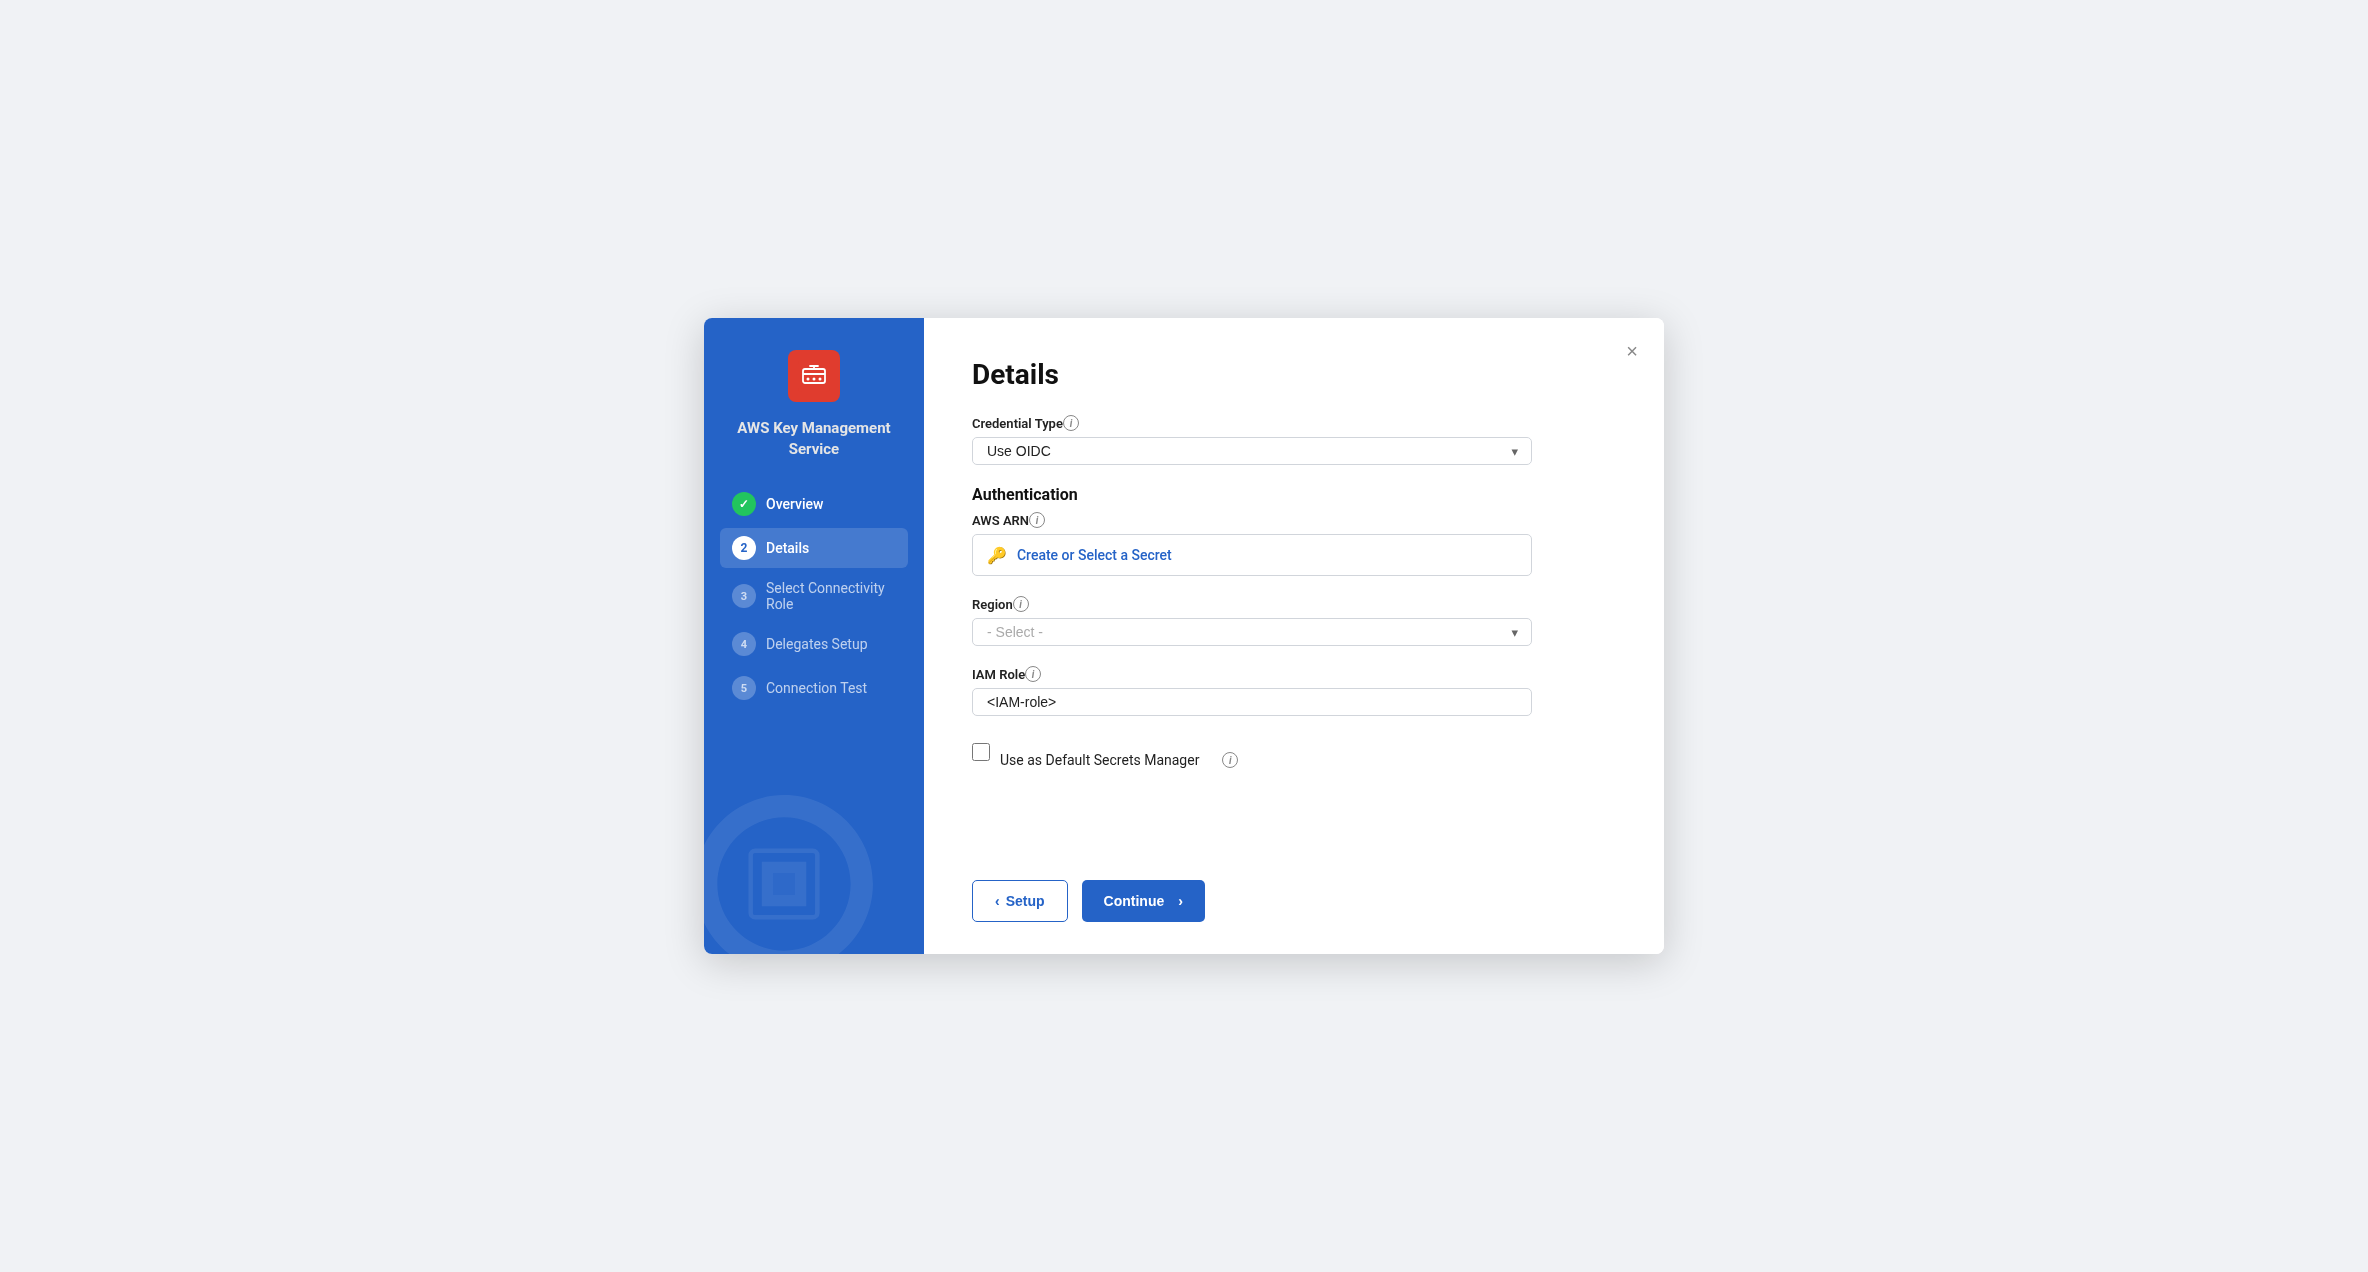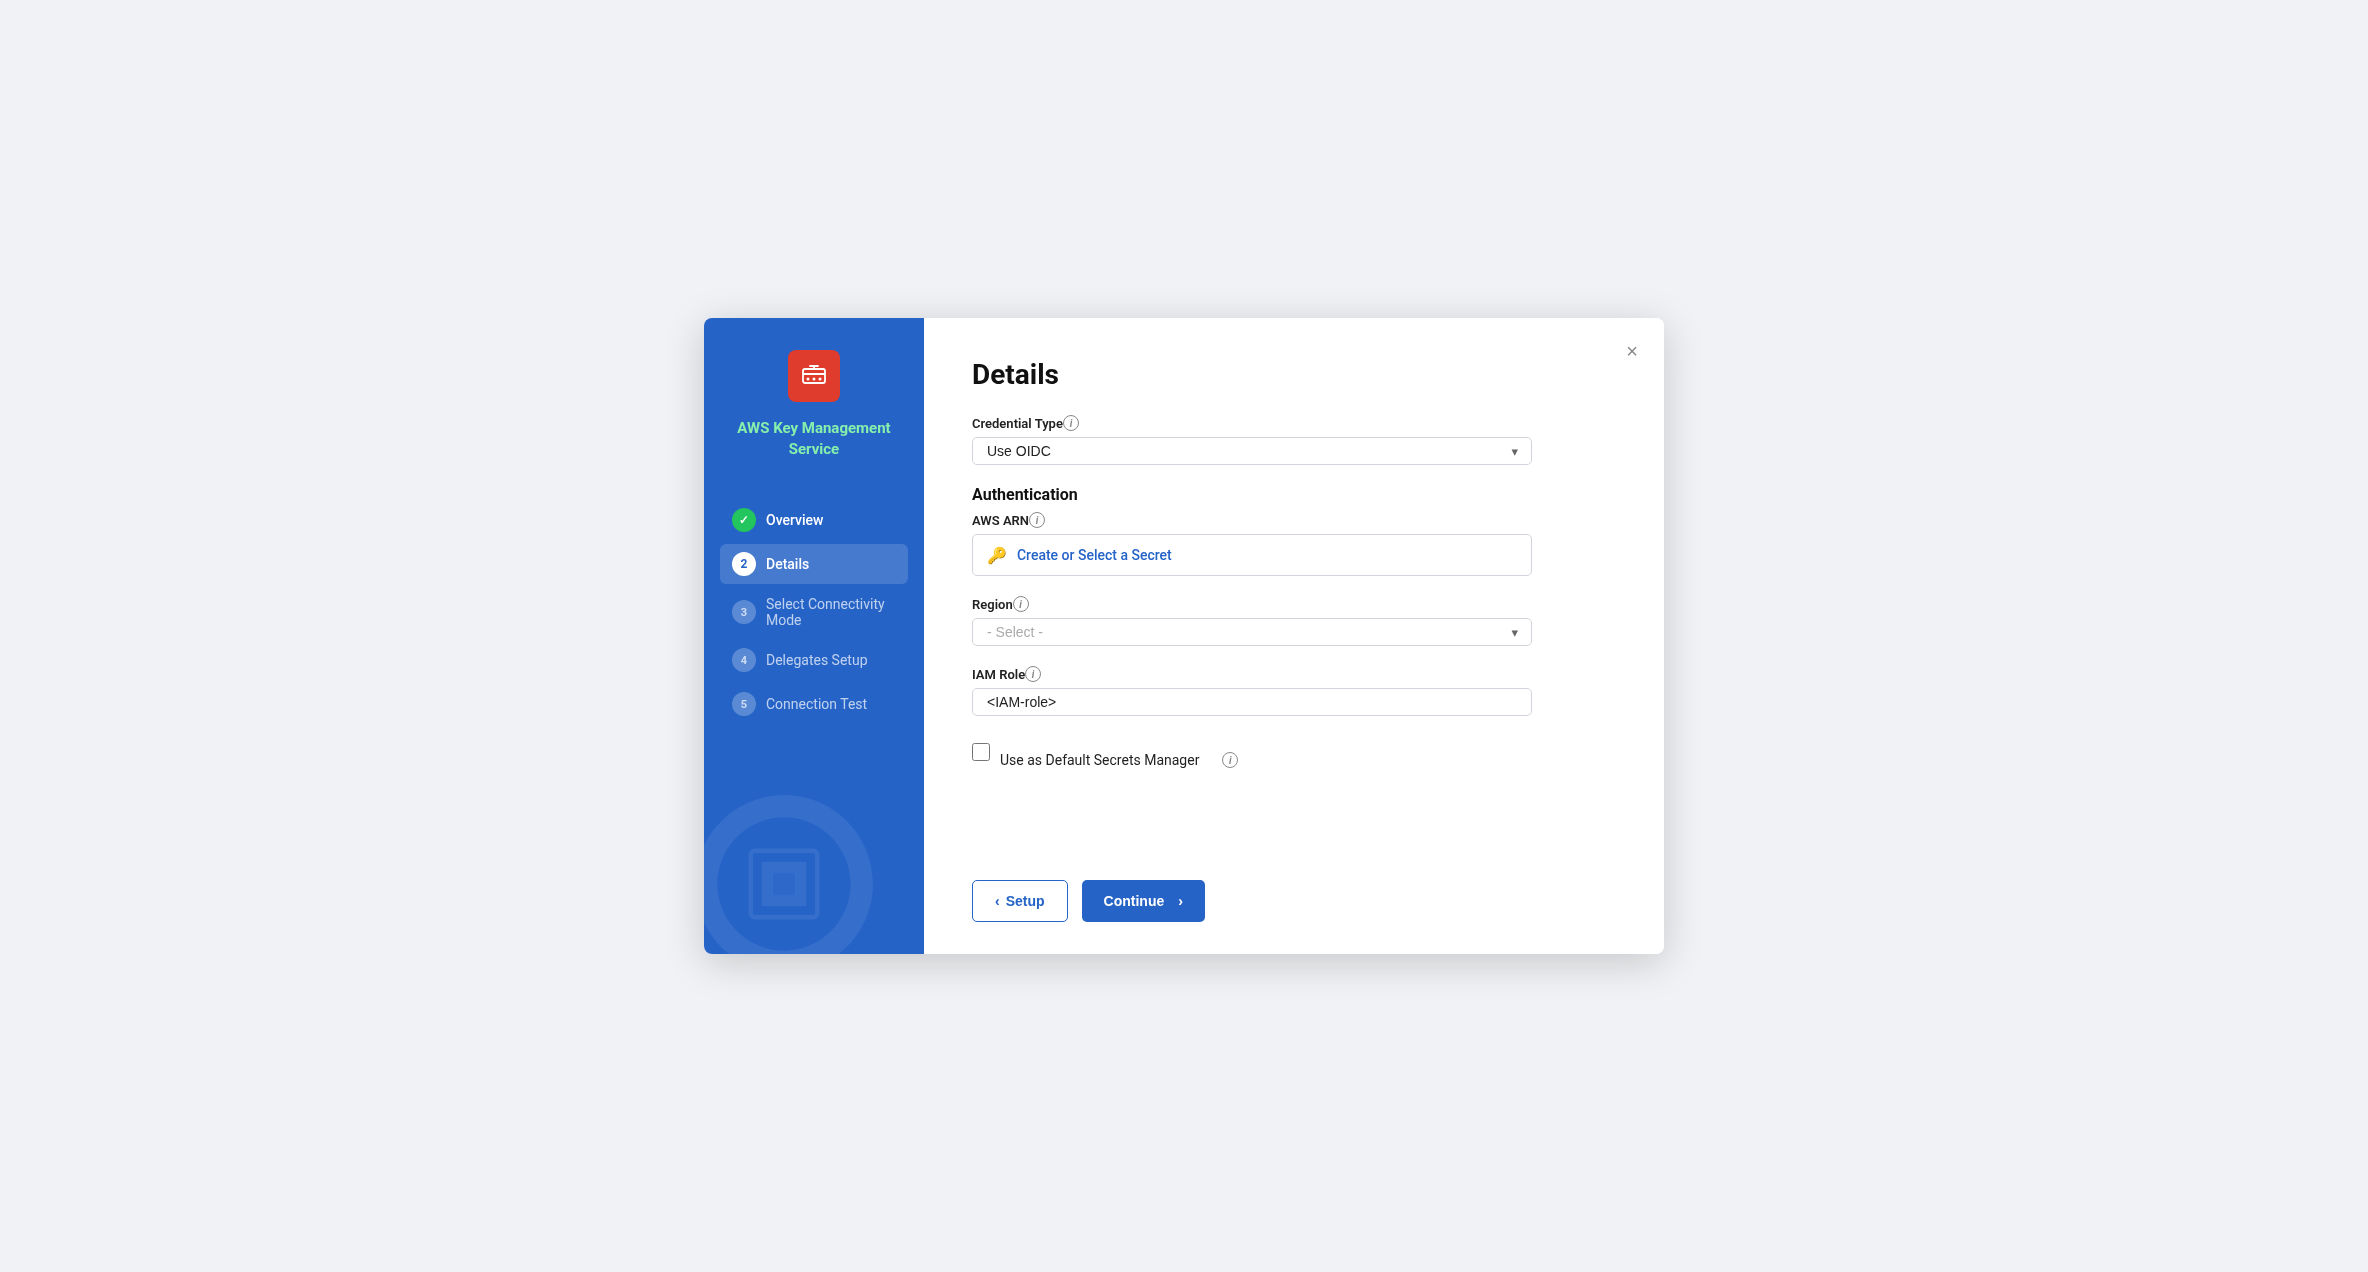--- a/index.html
+++ b/index.html
@@ -41,27 +41,27 @@
       display: flex;
       align-items: center;
       justify-content: center;
       margin-bottom: 16px;
     }
     .sidebar-logo svg {
       width: 32px;
       height: 32px;
     }
     .sidebar-title {
-      color: #86efac;
+      color: #e5e5e5;
       font-weight: 700;
       font-size: 15px;
       text-align: center;
       padding: 0 16px;
       line-height: 1.4;
-      margin-bottom: 40px;
+      margin-bottom: 24px;
     }
     .sidebar-steps {
       width: 100%;
       padding: 0 16px;
       display: flex;
       flex-direction: column;
       gap: 4px;
     }
     .sidebar-step {
       display: flex;
@@ -323,21 +323,21 @@
         <div class="step-badge current">
           <span>2</span>
         </div>
         <span class="step-label">Details</span>
       </div>
 
       <div class="sidebar-step">
         <div class="step-badge pending">
           <span>3</span>
         </div>
-        <span class="step-label pending">Select Connectivity Mode</span>
+        <span class="step-label pending">Select Connectivity Role</span>
       </div>
 
       <div class="sidebar-step">
         <div class="step-badge pending">
           <span>4</span>
         </div>
         <span class="step-label pending">Delegates Setup</span>
       </div>
 
       <div class="sidebar-step">

